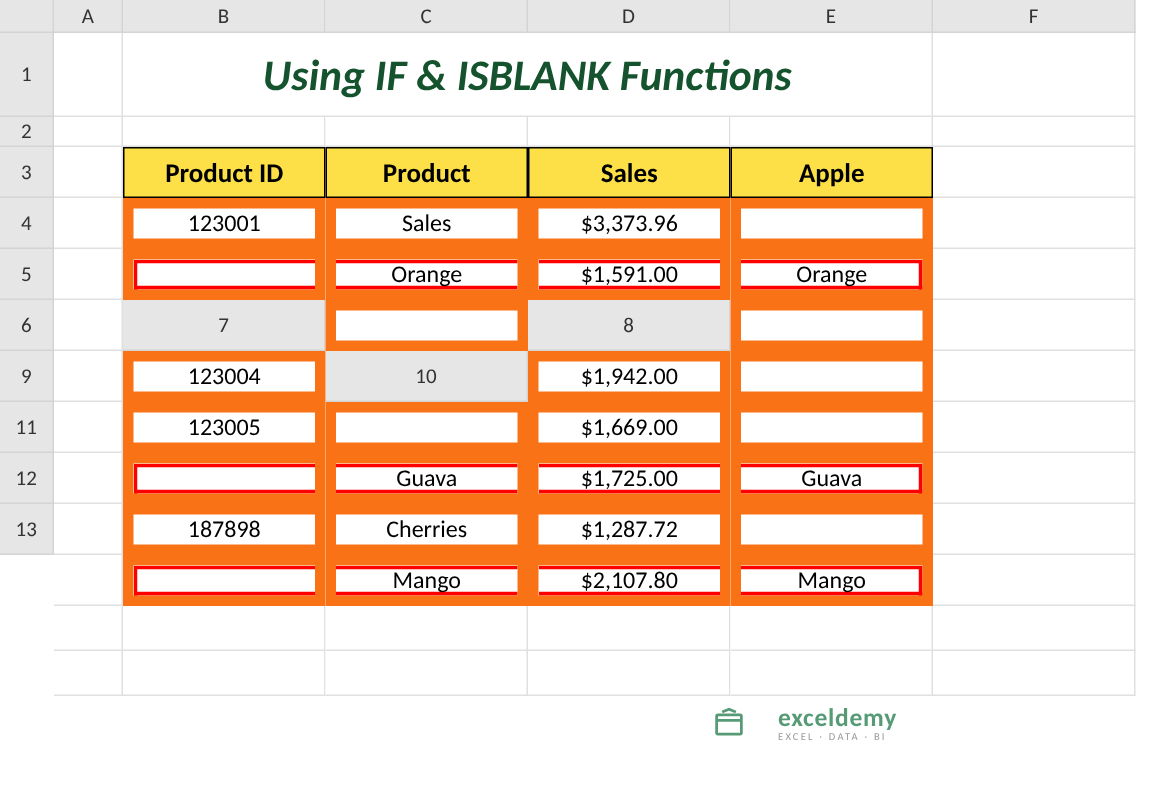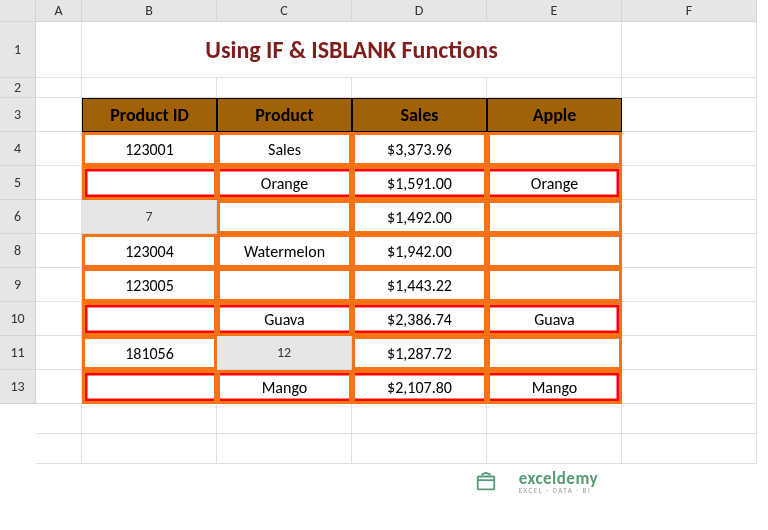--- a/index.html
+++ b/index.html
@@ -42,32 +42,33 @@
     grid-column: 3 / 7;
     grid-row: 2;
     border-right: 1px solid #e0e0e0;
     border-bottom: 1px solid #e0e0e0;
     display: flex;
     align-items: center;
     justify-content: center;
     background: #fff;
   }
   .title-merge span {
-    font-size: 24px;
+    font-size: 29px;
     font-weight: bold;
-    color: #7f1d1d;
+    font-style: italic;
+    color: #14532d;
   }
   .th {
-    background: #a16207;
+    background: #fde047;
     font-weight: bold;
     font-size: 18px;
     border: 1px solid #000;
   }
   .td {
-    border: 3px solid #f97316;
+    border: 7px solid #f97316;
     font-size: 16px;
   }
   .hl-left { box-shadow: inset 2.5px 2.5px 0 0 #ff0000, inset 0 -2.5px 0 0 #ff0000; z-index:2; }
   .hl-mid  { box-shadow: inset 0 2.5px 0 0 #ff0000, inset 0 -2.5px 0 0 #ff0000; z-index:2; }
   .hl-right{ box-shadow: inset -2.5px 2.5px 0 0 #ff0000, inset 0 -2.5px 0 0 #ff0000; z-index:2; }
   .watermark {
     position: absolute;
     right: 170px;
     bottom: 36px;
     display: flex;
@@ -131,51 +132,50 @@
   <div class="cell" style="grid-column:2;grid-row:6"></div>
   <div class="cell td hl-left" style="grid-column:3;grid-row:6"></div>
   <div class="cell td hl-mid" style="grid-column:4;grid-row:6">Orange</div>
   <div class="cell td hl-mid" style="grid-column:5;grid-row:6">$1,591.00</div>
   <div class="cell td hl-right" style="grid-column:6;grid-row:6">Orange</div>
   <div class="cell" style="grid-column:7;grid-row:6"></div>
 
   <div class="rowhdr">6</div>
   <div class="cell" style="grid-column:2;grid-row:7"></div>
   <div class="cell td" style="grid-column:4;grid-row:7"></div>
-  <div class="cell td" style="grid-column:5;grid-row:7">$1,492.00</div>
   <div class="cell td" style="grid-column:6;grid-row:7"></div>
   <div class="cell" style="grid-column:7;grid-row:7"></div>
 
   <div class="rowhdr">7</div>
   <div class="cell" style="grid-column:2;grid-row:8"></div>
   <div class="cell td" style="grid-column:3;grid-row:8">123004</div>
-  <div class="cell td" style="grid-column:4;grid-row:8">Watermelon</div>
   <div class="cell td" style="grid-column:5;grid-row:8">$1,942.00</div>
   <div class="cell td" style="grid-column:6;grid-row:8"></div>
   <div class="cell" style="grid-column:7;grid-row:8"></div>
 
   <div class="rowhdr">8</div>
   <div class="cell" style="grid-column:2;grid-row:9"></div>
   <div class="cell td" style="grid-column:3;grid-row:9">123005</div>
   <div class="cell td" style="grid-column:4;grid-row:9"></div>
-  <div class="cell td" style="grid-column:5;grid-row:9">$1,443.22</div>
+  <div class="cell td" style="grid-column:5;grid-row:9">$1,669.00</div>
   <div class="cell td" style="grid-column:6;grid-row:9"></div>
   <div class="cell" style="grid-column:7;grid-row:9"></div>
 
   <div class="rowhdr">9</div>
   <div class="cell" style="grid-column:2;grid-row:10"></div>
   <div class="cell td hl-left" style="grid-column:3;grid-row:10"></div>
   <div class="cell td hl-mid" style="grid-column:4;grid-row:10">Guava</div>
-  <div class="cell td hl-mid" style="grid-column:5;grid-row:10">$2,386.74</div>
+  <div class="cell td hl-mid" style="grid-column:5;grid-row:10">$1,725.00</div>
   <div class="cell td hl-right" style="grid-column:6;grid-row:10">Guava</div>
   <div class="cell" style="grid-column:7;grid-row:10"></div>
 
   <div class="rowhdr">10</div>
   <div class="cell" style="grid-column:2;grid-row:11"></div>
-  <div class="cell td" style="grid-column:3;grid-row:11">181056</div>
+  <div class="cell td" style="grid-column:3;grid-row:11">187898</div>
+  <div class="cell td" style="grid-column:4;grid-row:11">Cherries</div>
   <div class="cell td" style="grid-column:5;grid-row:11">$1,287.72</div>
   <div class="cell td" style="grid-column:6;grid-row:11"></div>
   <div class="cell" style="grid-column:7;grid-row:11"></div>
 
   <div class="rowhdr">11</div>
   <div class="cell" style="grid-column:2;grid-row:12"></div>
   <div class="cell td hl-left" style="grid-column:3;grid-row:12"></div>
   <div class="cell td hl-mid" style="grid-column:4;grid-row:12">Mango</div>
   <div class="cell td hl-mid" style="grid-column:5;grid-row:12">$2,107.80</div>
   <div class="cell td hl-right" style="grid-column:6;grid-row:12">Mango</div>

